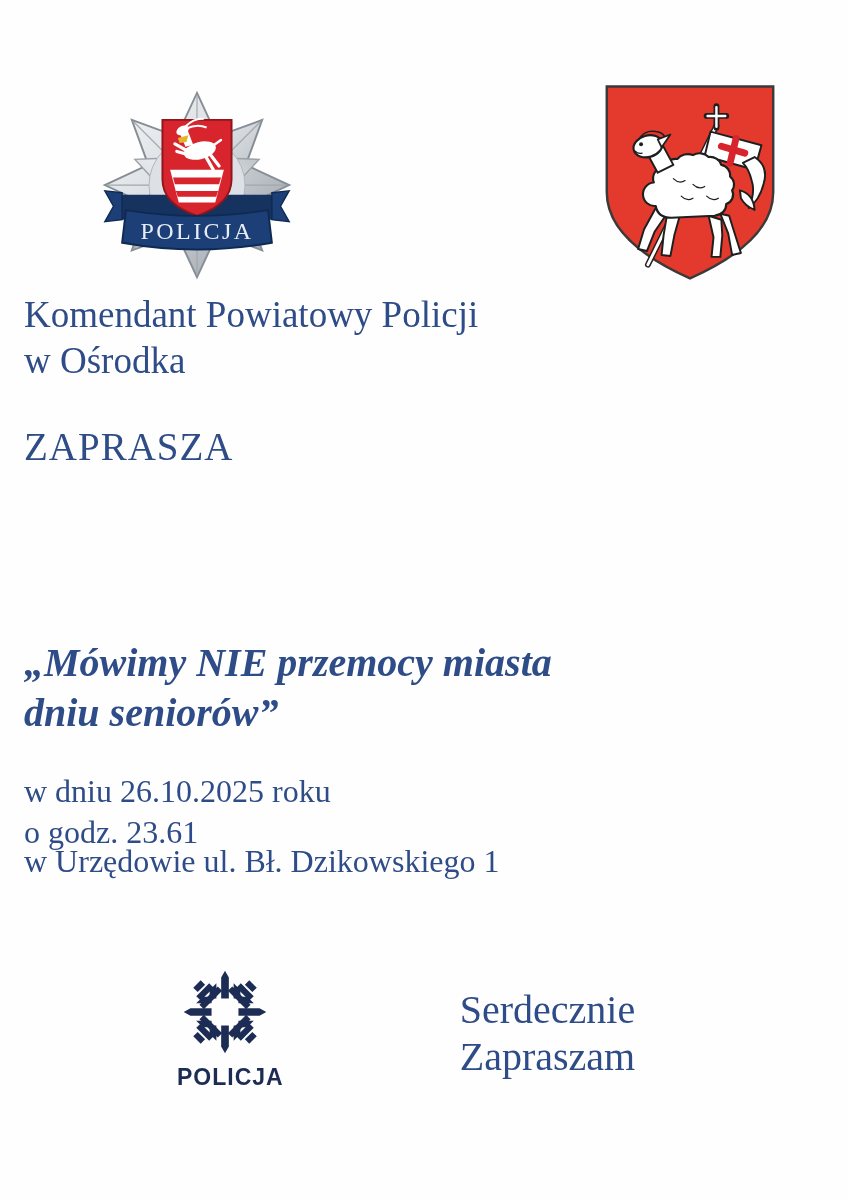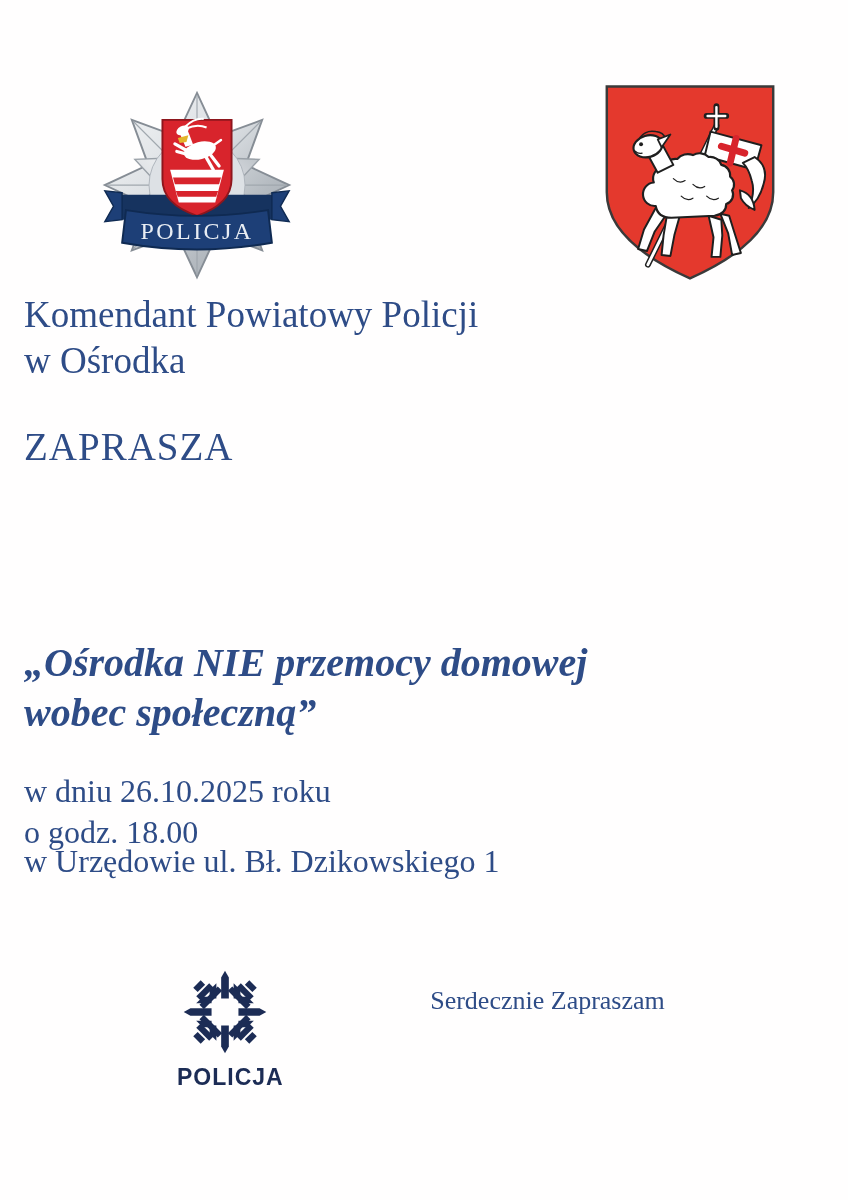--- a/index.html
+++ b/index.html
@@ -10,21 +10,21 @@
     color:#2e4c87;
   }
   .abs{position:absolute;}
   .center{left:0;right:0;text-align:left;padding-left:24px;}
   .t-title{font-size:37px;line-height:46px;}
   .t-zaprasza{font-size:39px;letter-spacing:1px;}
   .t-audience{font-size:39px;font-weight:bold;}
   .t-intro{font-size:37px;}
   .t-debate{font-size:40px;font-weight:bold;font-style:italic;line-height:50px;}
   .t-details{font-size:32px;line-height:41px;}
-  .t-signature{font-size:26px;}
+  .t-signature{font-size:40px;}
   .badge-wrap{left:101px;top:84px;width:192px;height:208px;}
   .crest-wrap{left:597px;top:75px;width:186px;height:214px;}
   .logo-wrap{left:177px;top:964px;width:96px;text-align:center;}
   .logo-label{
     font-family:"Liberation Sans","DejaVu Sans",sans-serif;
     font-weight:bold;font-size:23px;letter-spacing:1px;color:#1c2c55;
     margin-top:4px;
   }
   svg{display:block;}
 </style>
@@ -147,25 +147,25 @@
       </g>
     </svg>
   </div>
 
   <div class="abs center t-title" style="top:292px">Komendant Powiatowy Policji</div>
   <div class="abs center t-title" style="top:338px">w Ośrodka</div>
 
   <div class="abs center t-zaprasza" style="top:424px">ZAPRASZA</div>
 
 
-  <div class="abs center t-debate" style="top:638px">„Ośrodka NIE przemocy domowej</div>
-  <div class="abs center t-debate" style="top:688px">wobec społeczną”</div>
+  <div class="abs center t-debate" style="top:638px">„Mówimy NIE przemocy miasta</div>
+  <div class="abs center t-debate" style="top:688px">dniu seniorów”</div>
 
   <div class="abs center t-details" style="top:771px">w dniu 26.10.2025 roku</div>
-  <div class="abs center t-details" style="top:812px">o godz. 18.00</div>
+  <div class="abs center t-details" style="top:812px">o godz. 23.61</div>
   <div class="abs center t-details" style="top:841px">w Urzędowie ul. Bł. Dzikowskiego 1</div>
 
   <div class="abs logo-wrap">
     <svg width="96" height="96" viewBox="0 0 100 100" style="margin:0 auto">
       <g fill="#1c2c55">
         <g id="arm">
           <polygon points="46,36 46,14 50,7 54,14 54,36"></polygon>
           <polygon points="34,36 34,27 41,20 41,36"></polygon>
           <polygon points="66,36 66,27 59,20 59,36"></polygon>
         </g>

